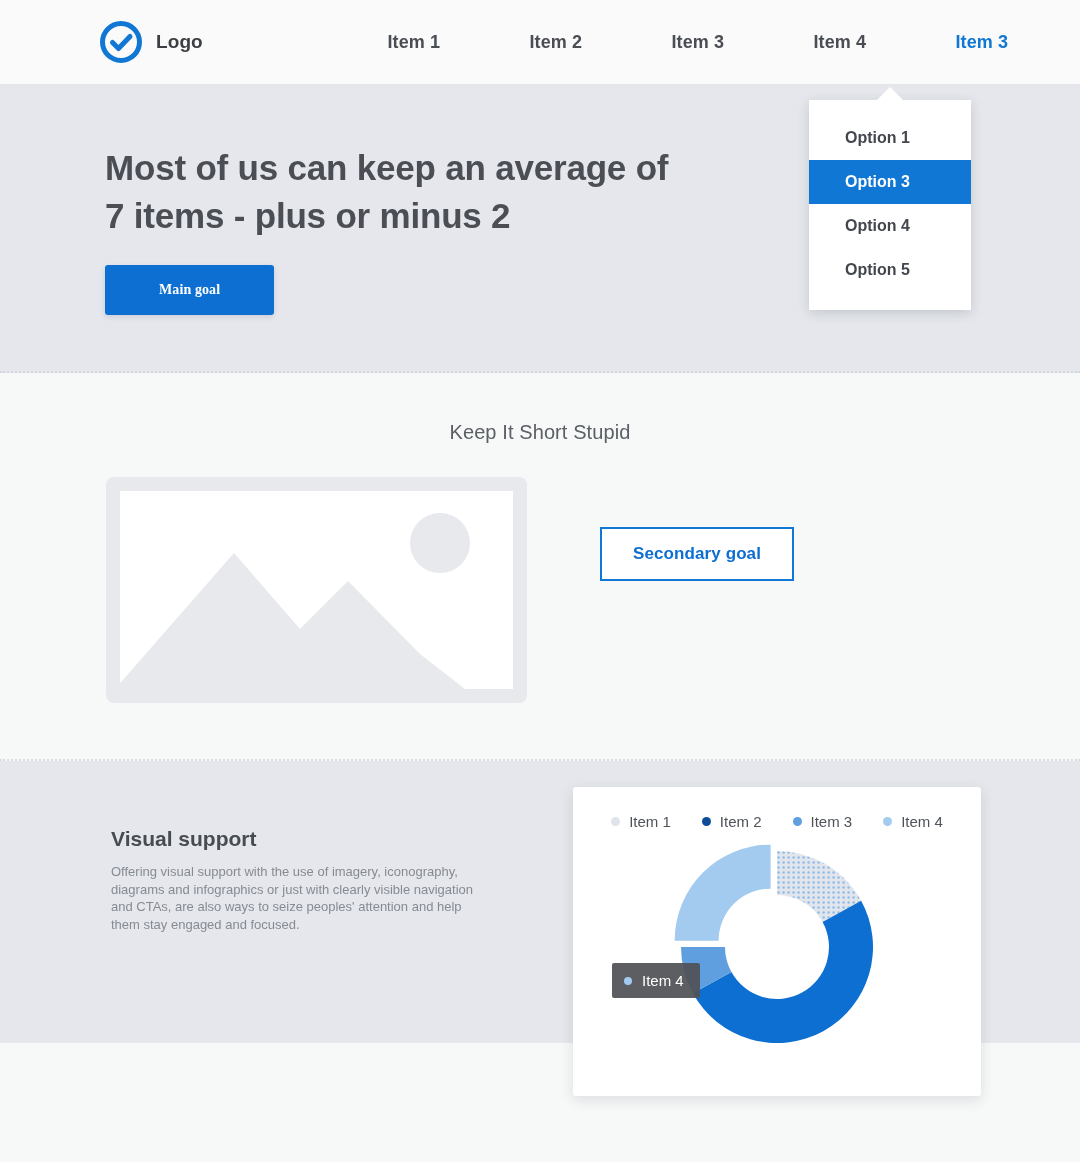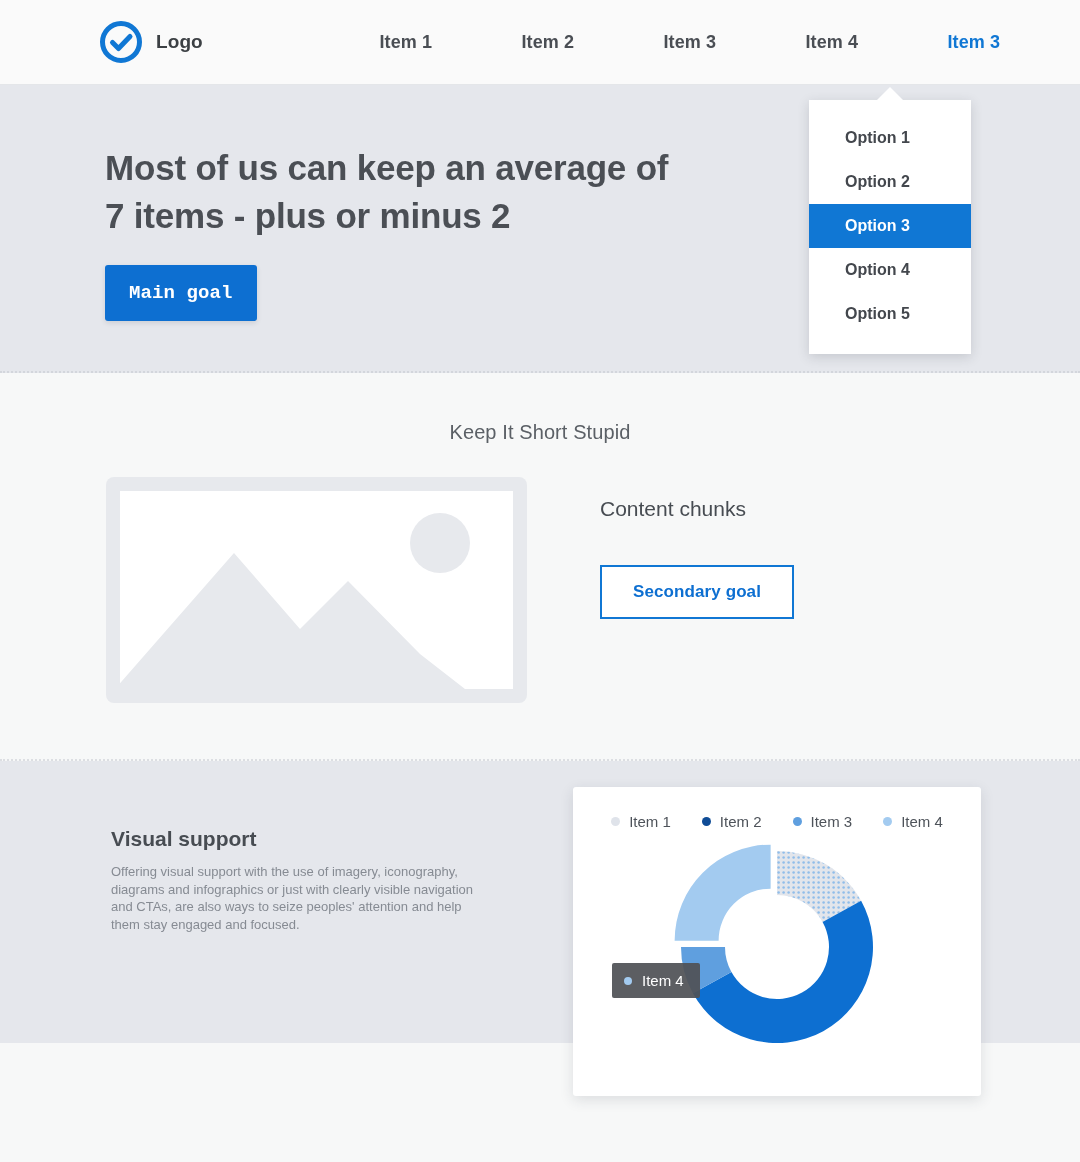--- a/index.html
+++ b/index.html
@@ -23,20 +23,21 @@
 
   
   .navbar {
     position: relative;
     height: 85px;
     background: #fafafa;
     border-bottom: 1px solid #e4e6e9;
     display: flex;
     align-items: center;
     z-index: 30;
+    gap: 8px;
   }
   .brand {
     display: flex;
     align-items: center;
     gap: 13px;
     margin-left: 99px;
   }
   .brand-mark { width: 44px; height: 44px; display: block; }
   .brand-label {
     font-size: 19px;
@@ -112,28 +113,28 @@
     color: #4b4f55;
     font-weight: 700;
     max-width: 580px;
     letter-spacing: -.2px;
   }
   .btn-primary {
     display: inline-block;
     margin-top: 25px;
     background: #0d6fd1;
     color: #ffffff;
-    font-size: 19px;
+    font-size: 14px;
     font-weight: 700;
-    padding: 17px 24px;
+    padding: 17px 54px;
     border: none;
     border-radius: 3px;
     cursor: pointer;
     box-shadow: 0 2px 5px rgba(40,48,60,0.13);
-    font-family: Liberation Mono, monospace;
+    font-family: Liberation Serif, serif;
     letter-spacing: .1px;
   }
 
   
   .section-light {
     position: relative;
     height: 388px;
     background: #f7f8f8;
     border-bottom: 2px dotted #dcdee2;
   }
@@ -318,41 +319,39 @@
   </div>
 
   <div class="hero">
     <h1 class="hero-title">Most of us can keep an average of 7 items - plus or minus 2</h1>
     <button class="btn-primary">Main goal</button>
   </div>
 
   <div class="dropdown">
     <span class="dropdown-caret"></span>
     <div class="dropdown-item">Option 1</div>
-    <div class="dropdown-item">Option 2</div>
     <div class="dropdown-item selected">Option 3</div>
     <div class="dropdown-item">Option 4</div>
     <div class="dropdown-item">Option 5</div>
   </div>
 
   <div class="section-light">
     <div class="section-heading">Keep It Short Stupid</div>
 
     <div class="two-col">
       <div class="img-placeholder">
         <div class="img-inner">
           <svg width="100%" height="100%" viewBox="0 0 393 198" preserveAspectRatio="none">
             <circle cx="320" cy="52" r="30" fill="#e7e9ed"></circle>
             <path d="M-5 198 L114 62 L180 138 L228 90 L300 163 L345 198 Z" fill="#e7e9ed"></path>
           </svg>
         </div>
       </div>
 
       <div class="content-col">
-        <div class="content-title">Content chunks</div>
         <button class="btn-outline">Secondary goal</button>
       </div>
     </div>
   </div>
 
   <div class="section-gray">
     <div class="support-col">
       <div class="support-title">Visual support</div>
       <p class="support-body">Offering visual support with the use of imagery, iconography, diagrams and infographics or just with clearly visible navigation and CTAs, are also ways to seize peoples' attention and help them stay engaged and focused.</p>
     </div>

